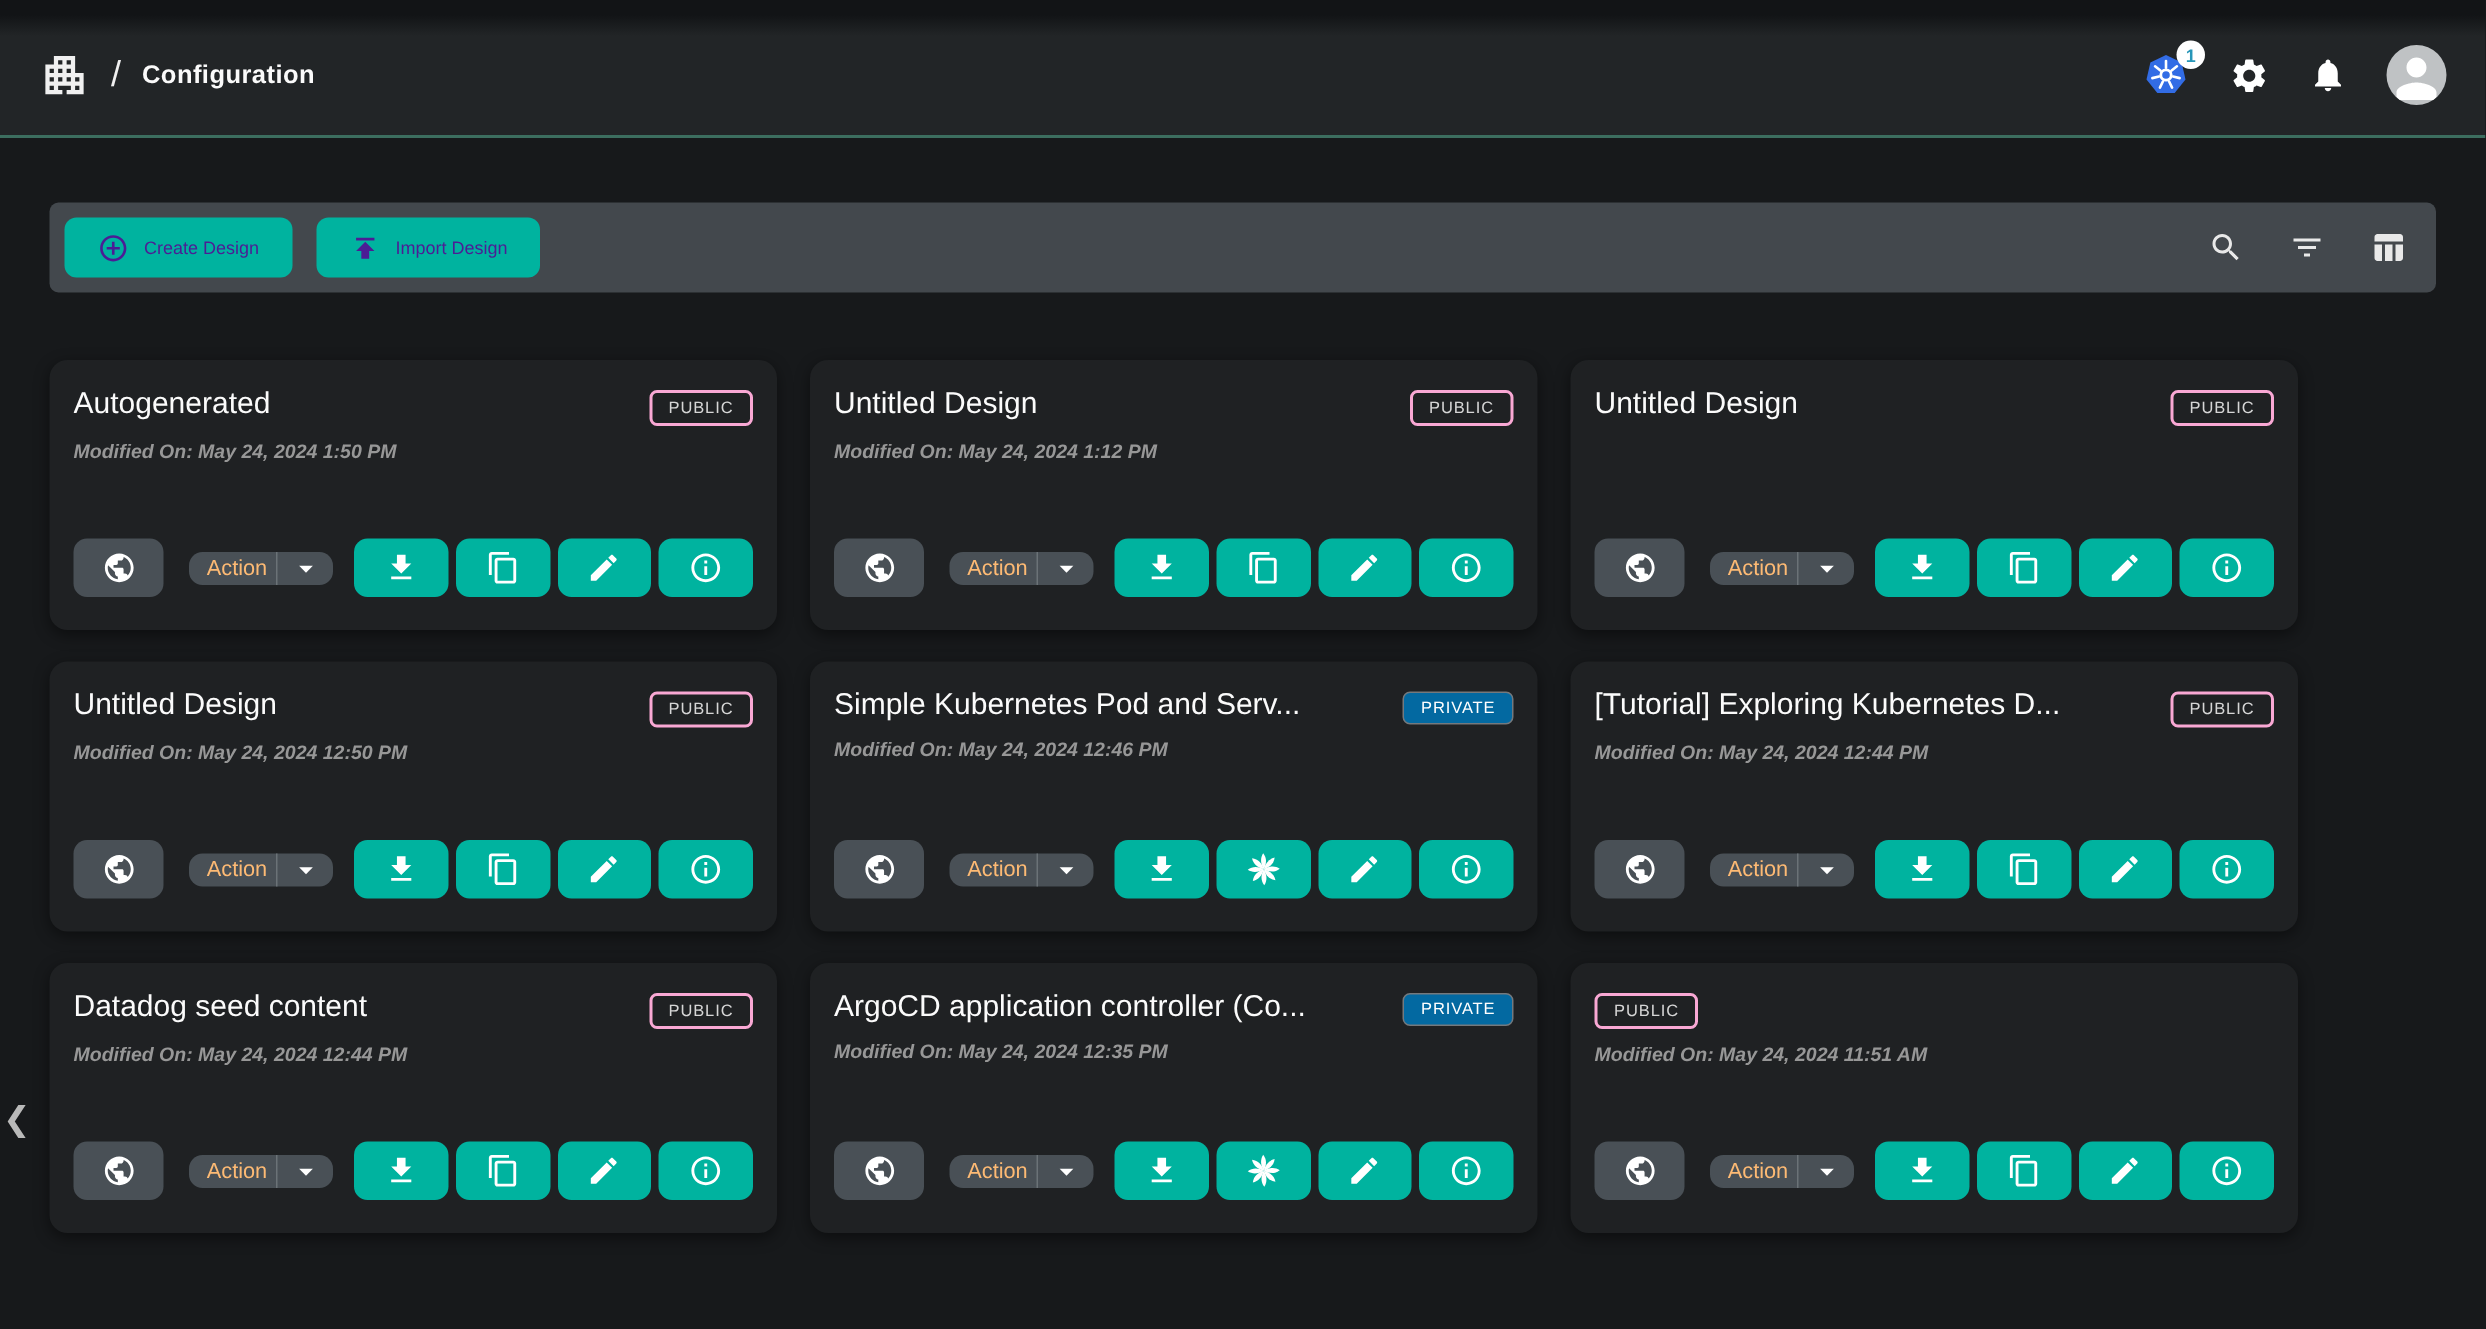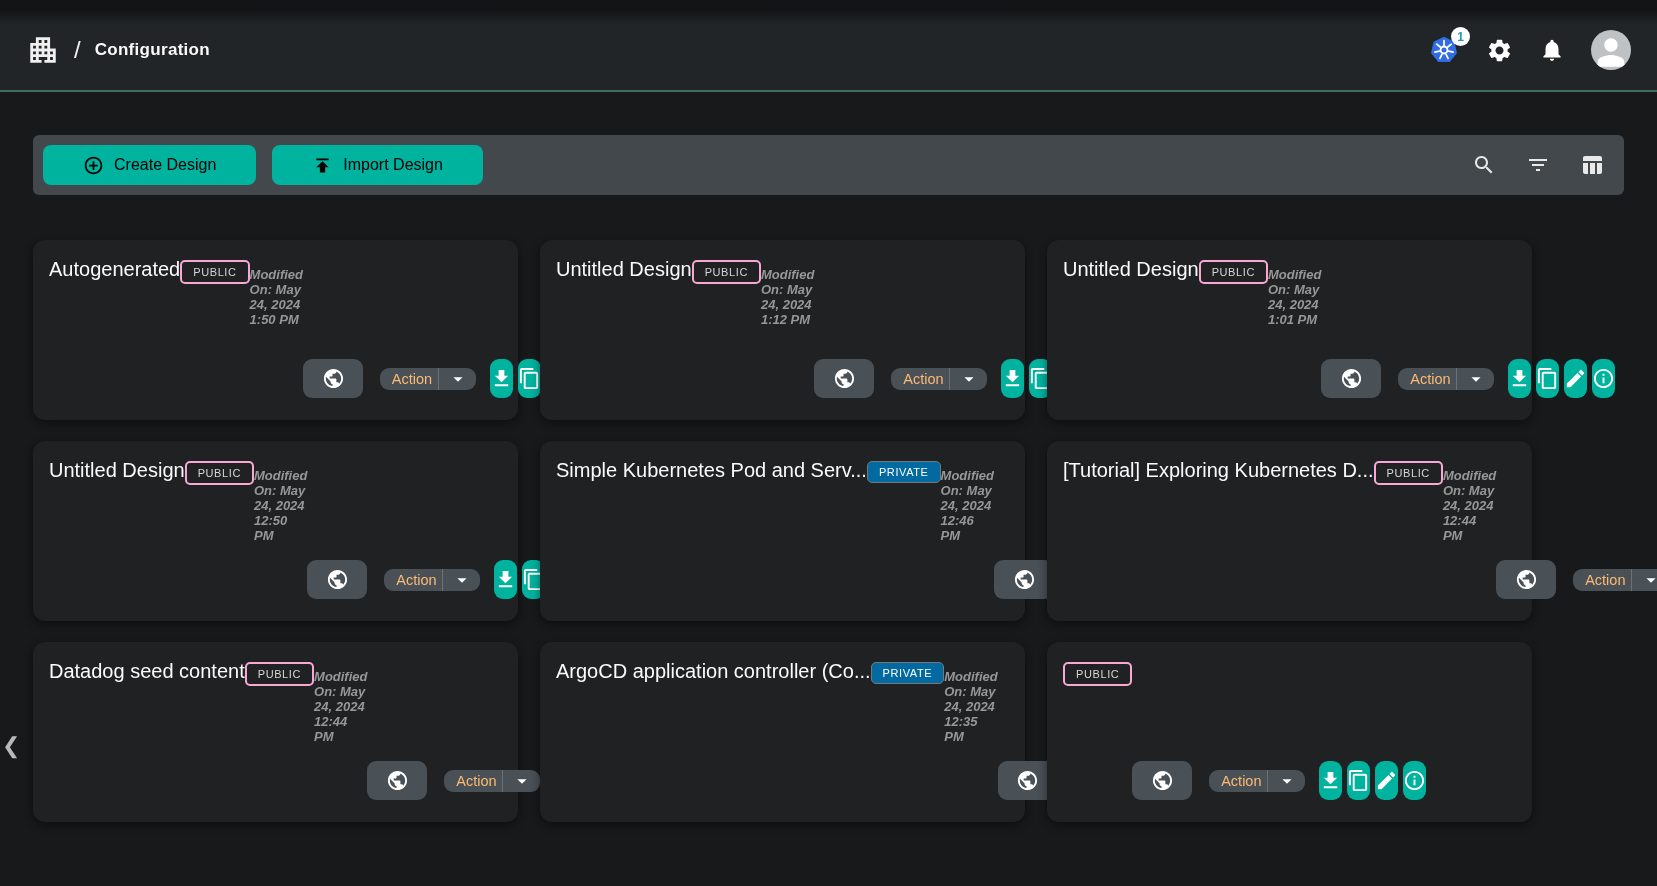--- a/index.html
+++ b/index.html
@@ -46,42 +46,42 @@
     margin:43px 33px 0 33px;
     height:60px;
     background:#43484d;
     border-radius:6px;
     display:flex; align-items:center; justify-content:space-between;
     padding:0 14px 0 10px;
   }
   .toolbar-left { display:flex; align-items:center; gap:16px; }
   .btn-accent {
     height:40px; border:none; border-radius:8px;
-    background:var(--accent); color:#000000;
-    font-family:inherit; font-size:16px;
+    background:var(--accent); color:#4c1d95;
+    font-family:inherit; font-size:12px;
     display:flex; align-items:center; gap:10px;
-    padding:0 40px; cursor:pointer;
+    padding:0 22px; cursor:pointer;
   }
   .toolbar-right { display:flex; align-items:center; gap:30px; padding-right:6px; }
   .tool-icon { color:#e9e9e9; cursor:pointer; }
 
   
   .grid {
     margin:45px 0 0 33px;
     display:grid;
     grid-template-columns:repeat(3,485px);
     grid-auto-rows:180px;
     gap:21px 22px;
   }
   .card {
     background:#1f2123;
     border-radius:12px;
     box-shadow:0 3px 10px rgba(0,0,0,.45);
     padding:18px 16px 22px 16px;
-    display:flex; flex-direction:row;
+    display:flex; flex-direction:column;
   }
   .card-head { display:flex; align-items:flex-start; justify-content:space-between; }
   .card-title {
     font-size:20px; font-weight:500; color:#fbfbfb;
     white-space:nowrap; overflow:hidden; max-width:380px;
   }
   .chip {
     font-size:11px; letter-spacing:.6px;
     padding:4px 11px; border-radius:5px; margin-top:2px;
     white-space:nowrap;
@@ -344,21 +344,20 @@
         </span>
       </button>
     </div>
   </section>
 
   <section class="card">
     <div class="card-head">
       <span class="card-title">Untitled Design</span>
       <span class="chip chip-public">PUBLIC</span>
     </div>
-    <div class="card-modified">Modified On: May 24, 2024 1:01 PM</div>
 
     <div class="card-actions">
       <button class="abtn abtn-dark abtn-globe">
         <span>
           <svg width="23" height="23" viewBox="0 0 24 24" fill="currentColor">
               <path d="M12 2C6.48 2 2 6.48 2 12s4.48 10 10 10 10-4.48 10-10S17.52 2 12 2zm-1 17.93c-3.95-.49-7-3.85-7-7.93 0-.62.08-1.21.21-1.79L9 15v1c0 1.1.9 2 2 2v1.93zm6.9-2.54c-.26-.81-1-1.39-1.9-1.39h-1v-3c0-.55-.45-1-1-1H8v-2h2c.55 0 1-.45 1-1V7h2c1.1 0 2-.9 2-2v-.41c2.93 1.19 5 4.06 5 7.41 0 2.08-.8 3.97-2.1 5.39z"></path>
             </svg>
         </span>
       </button>
 
@@ -733,20 +732,21 @@
             </svg>
         </span>
       </button>
     </div>
   </section>
 
   <section class="card">
     <div class="card-head">
       <span class="chip chip-public">PUBLIC</span>
     </div>
+    <div class="card-modified">Modified On: May 24, 2024 11:51 AM</div>
 
     <div class="card-actions">
       <button class="abtn abtn-dark abtn-globe">
         <span>
           <svg width="23" height="23" viewBox="0 0 24 24" fill="currentColor">
               <path d="M12 2C6.48 2 2 6.48 2 12s4.48 10 10 10 10-4.48 10-10S17.52 2 12 2zm-1 17.93c-3.95-.49-7-3.85-7-7.93 0-.62.08-1.21.21-1.79L9 15v1c0 1.1.9 2 2 2v1.93zm6.9-2.54c-.26-.81-1-1.39-1.9-1.39h-1v-3c0-.55-.45-1-1-1H8v-2h2c.55 0 1-.45 1-1V7h2c1.1 0 2-.9 2-2v-.41c2.93 1.19 5 4.06 5 7.41 0 2.08-.8 3.97-2.1 5.39z"></path>
             </svg>
         </span>
       </button>
 

